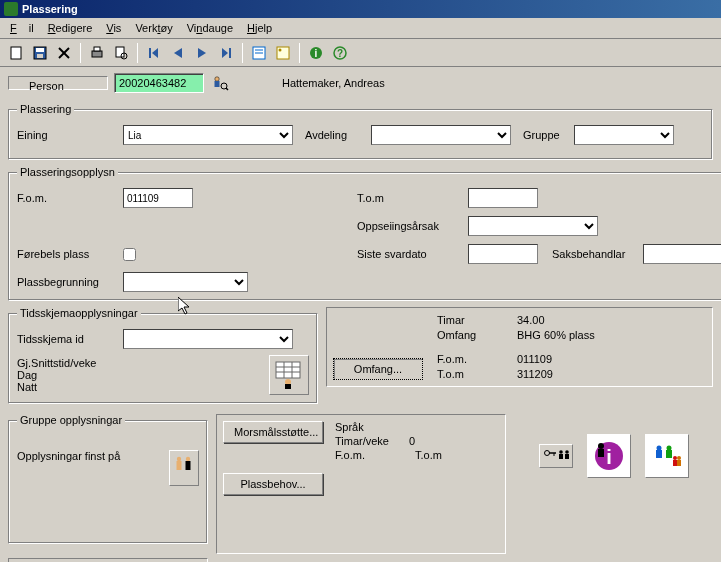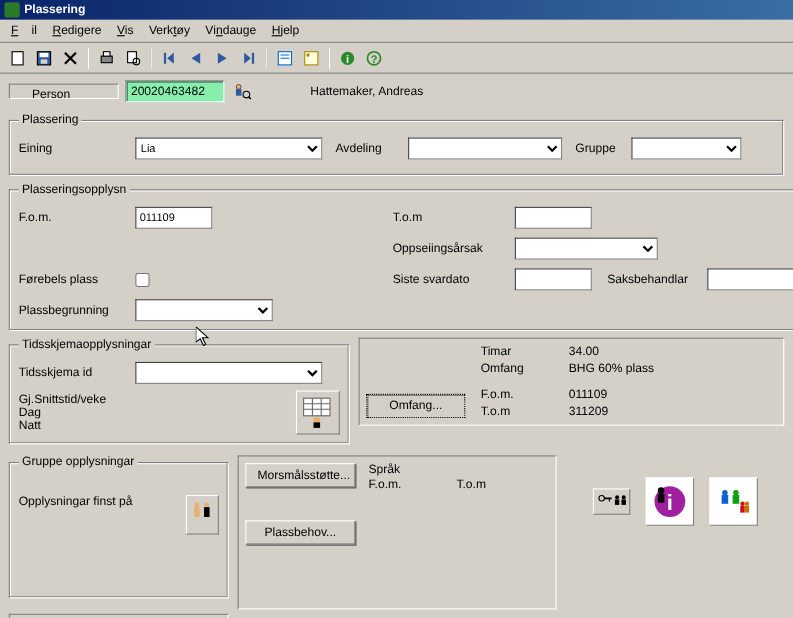--- a/index.html
+++ b/index.html
@@ -362,20 +362,24 @@
     </fieldset>
 
     <div class="small-panel" style="flex:0 0 290px;min-height:140px">
       <div style="display:flex;gap:12px;align-items:flex-start">
         <div style="display:flex;flex-direction:column;gap:30px">
           <button class="btn" style="width:100px">Morsmålsstøtte...</button>
           <button class="btn" style="width:100px">Plassbehov...</button>
         </div>
         <div style="flex:1">
           <div>Språk</div>
+          <div style="display:flex;gap:20px;margin-top:2px">
+            <span>Timar/veke</span>
+            <span>0</span>
+          </div>
           <div style="display:flex;gap:50px;margin-top:2px">
             <span>F.o.m.</span>
             <span>T.o.m</span>
           </div>
         </div>
       </div>
     </div>
 
     <div style="flex:1;display:flex;gap:14px;align-items:center;justify-content:center;padding-top:20px">
       <div class="icon-box" style="width:34px;height:24px">

